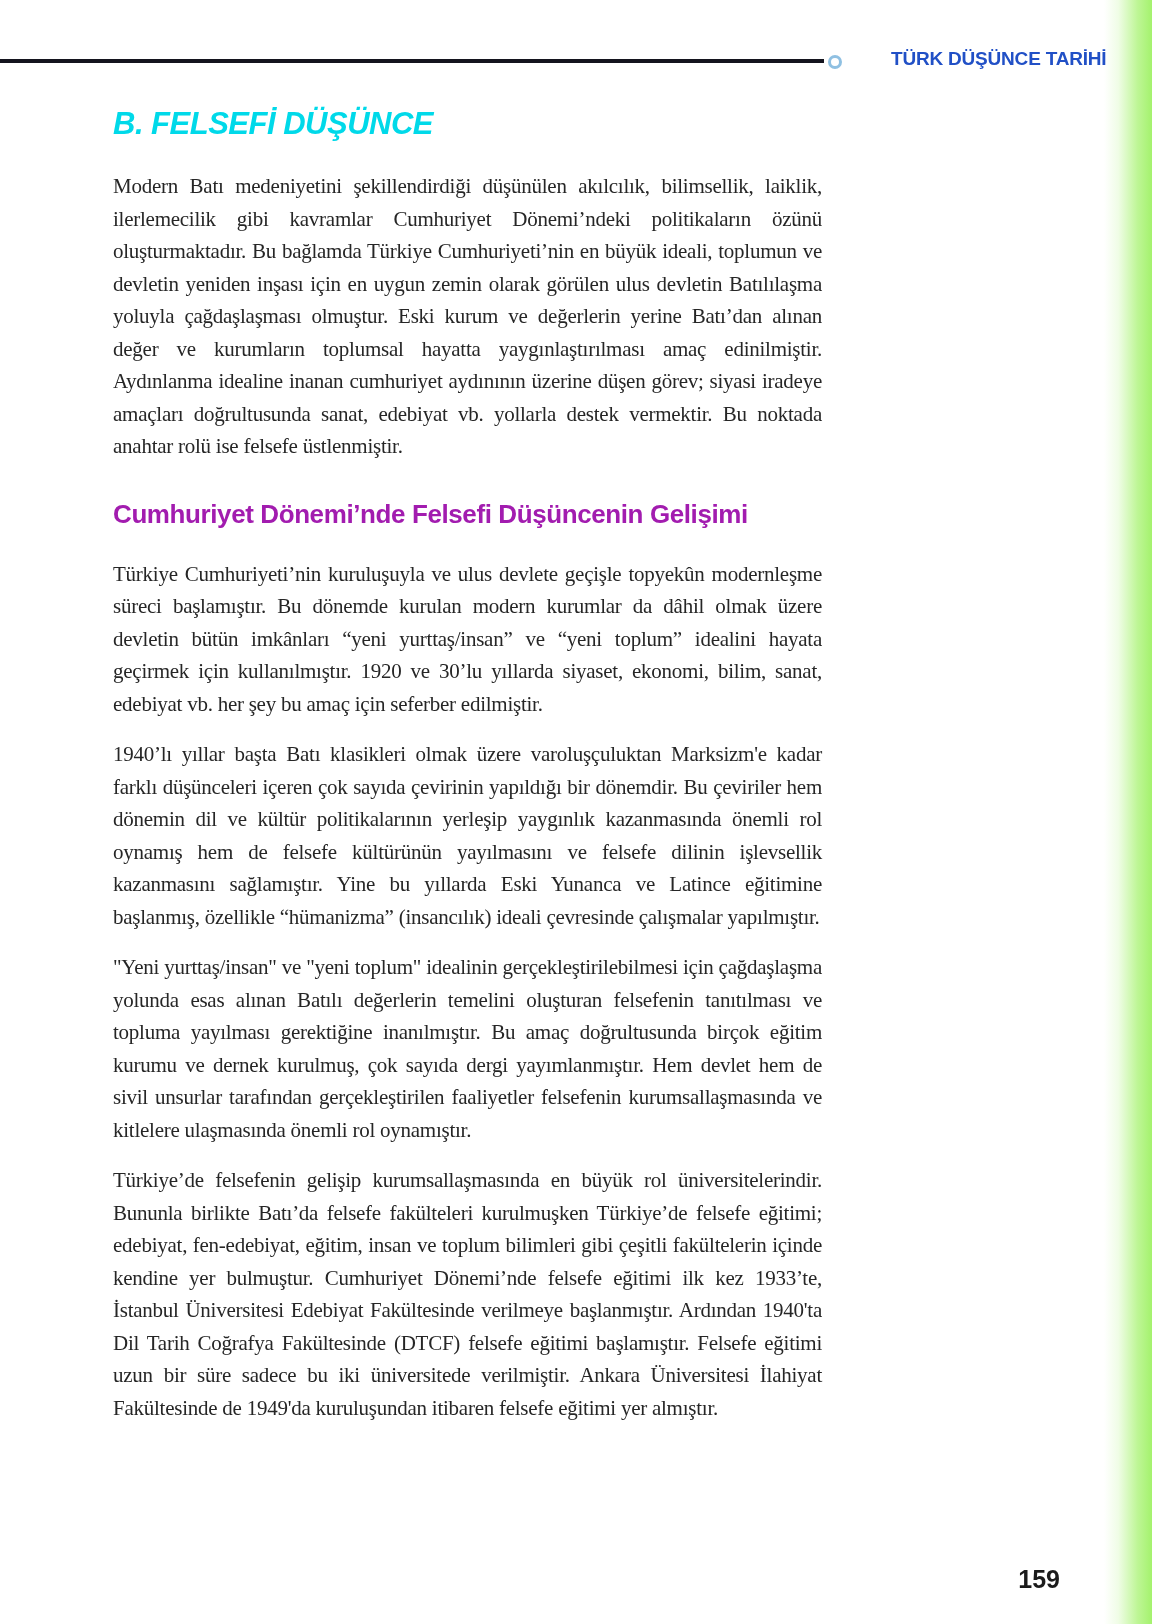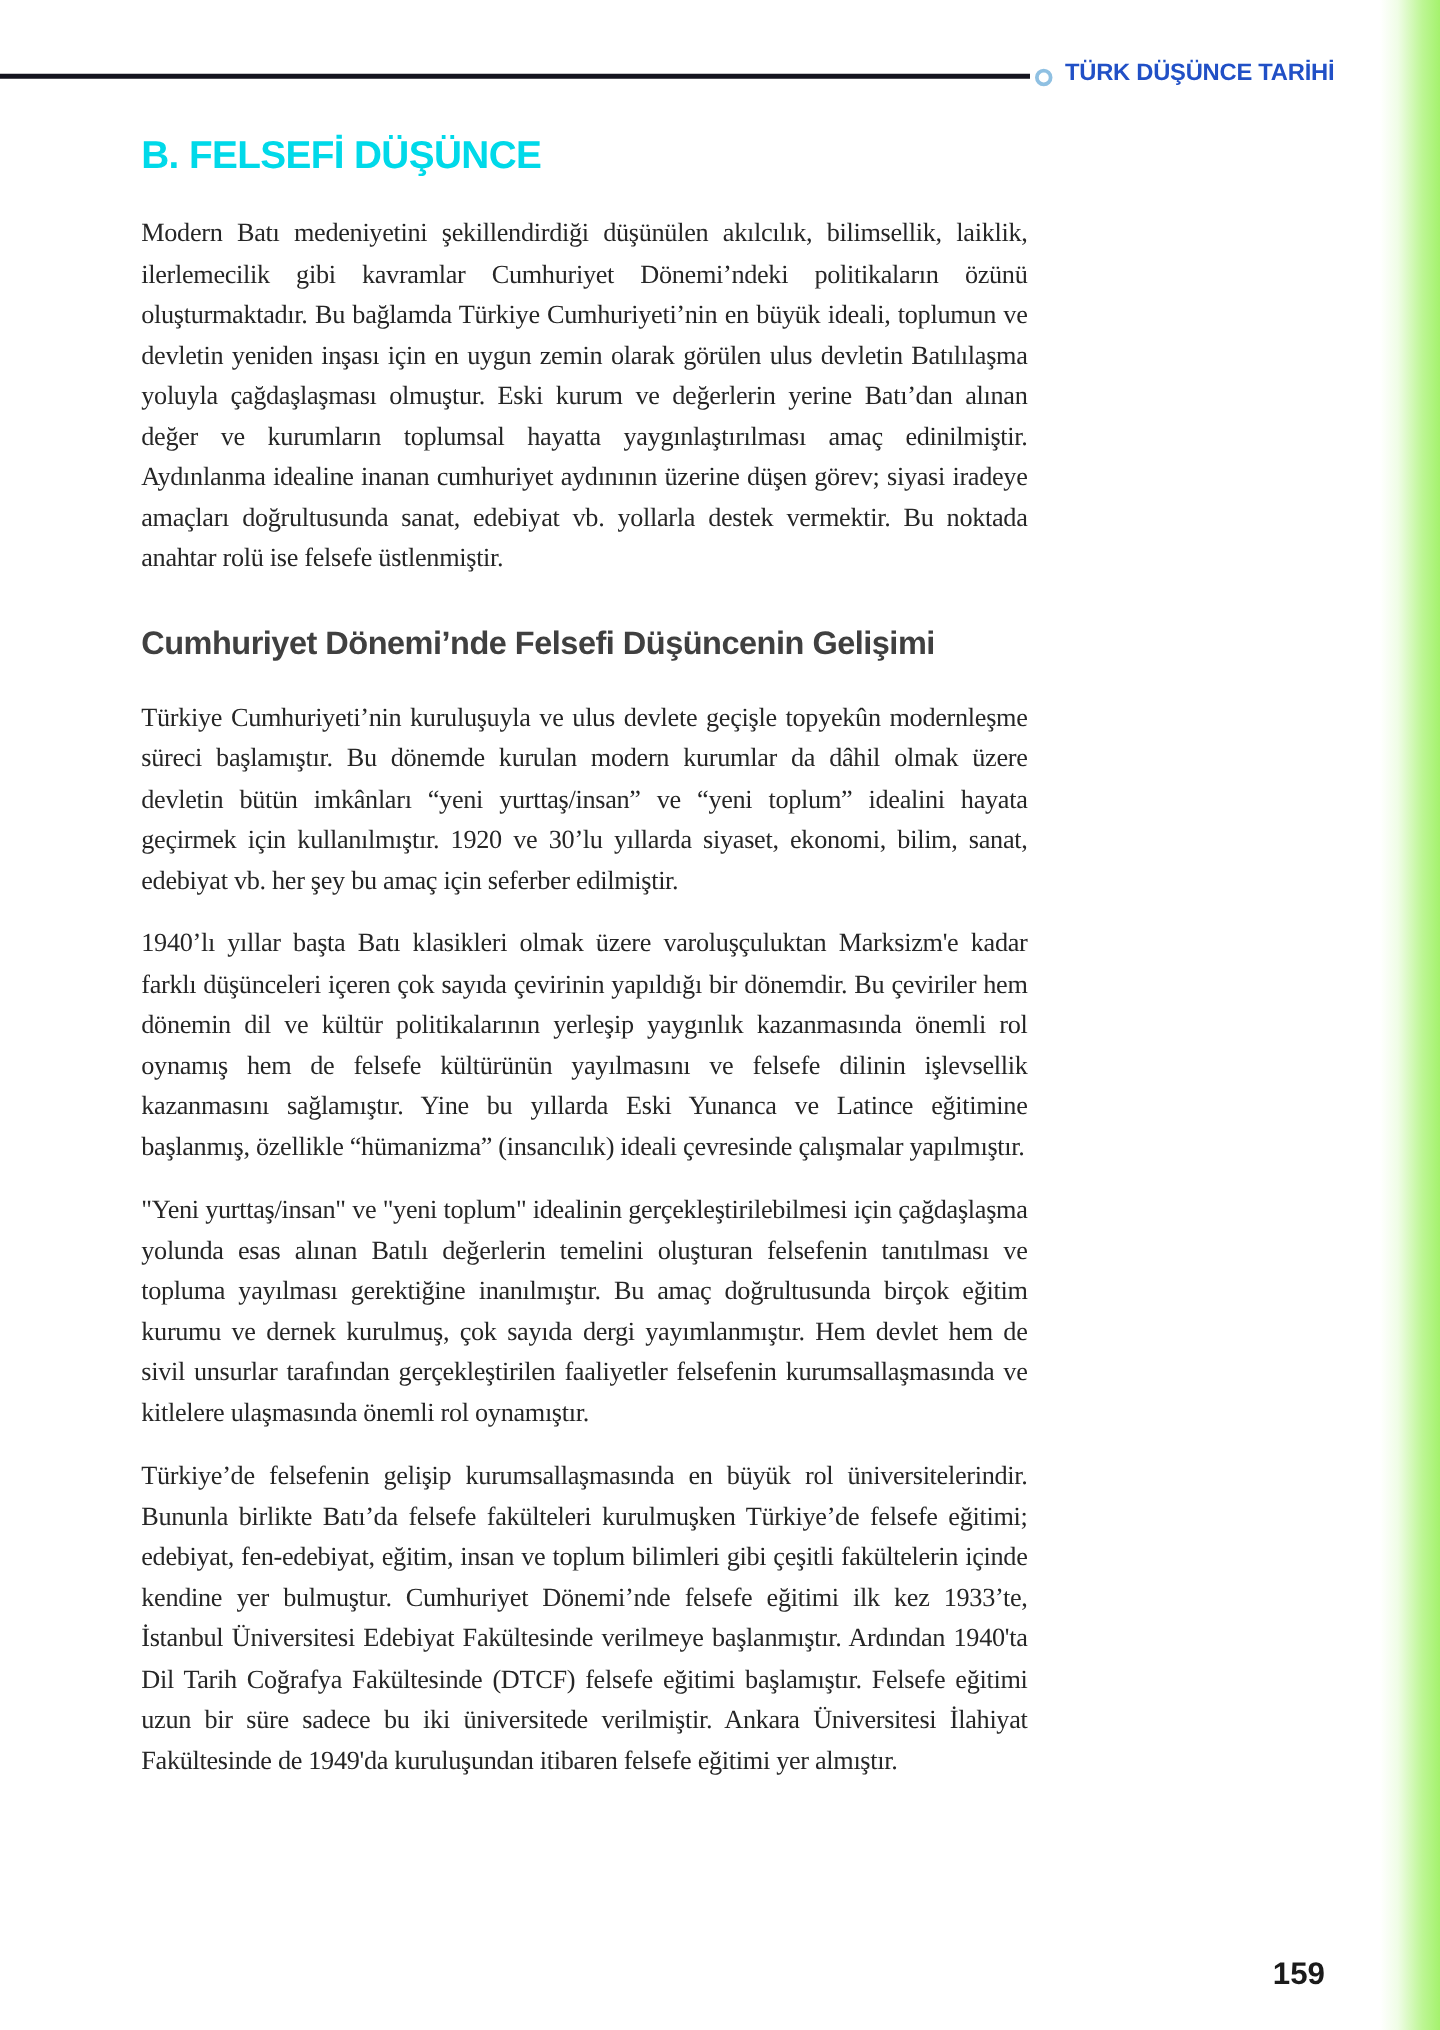--- a/index.html
+++ b/index.html
@@ -34,47 +34,48 @@
   .header-ring {
     position: absolute;
     top: 55px; left: 828px;
     width: 8px; height: 8px;
     border: 3px solid #8fc0e2;
     border-radius: 50%;
     background: #ffffff;
   }
   .running-head {
     position: absolute;
-    top: 48px; left: 852px;
+    top: 48px; left: 891px;
     width: 176px;
     font-size: 19px;
     font-weight: 700;
     letter-spacing: -0.2px;
     color: #2150c6;
     white-space: nowrap;
   }
   
   .column {
     position: absolute;
     top: 0; left: 113px;
     width: 709px;
   }
   .section-heading {
     margin: 106px 0 0 0;
     font-size: 31px;
     font-weight: 700;
     letter-spacing: -0.5px;
     color: #00d9e9;
+    font-style: italic;
   }
   .sub-heading {
     margin: 36px 0 0 0;
     font-size: 26px;
     font-weight: 700;
     letter-spacing: -0.4px;
-    color: #404040;
+    color: #a21caf;
   }
   .column p {
     margin: 18px 0 0 0;
     font-size: 21px;
     line-height: 32.5px;
     letter-spacing: -0.25px;
     text-align: justify;
     color: #262626;
     font-family: Liberation Serif, serif;
   }

